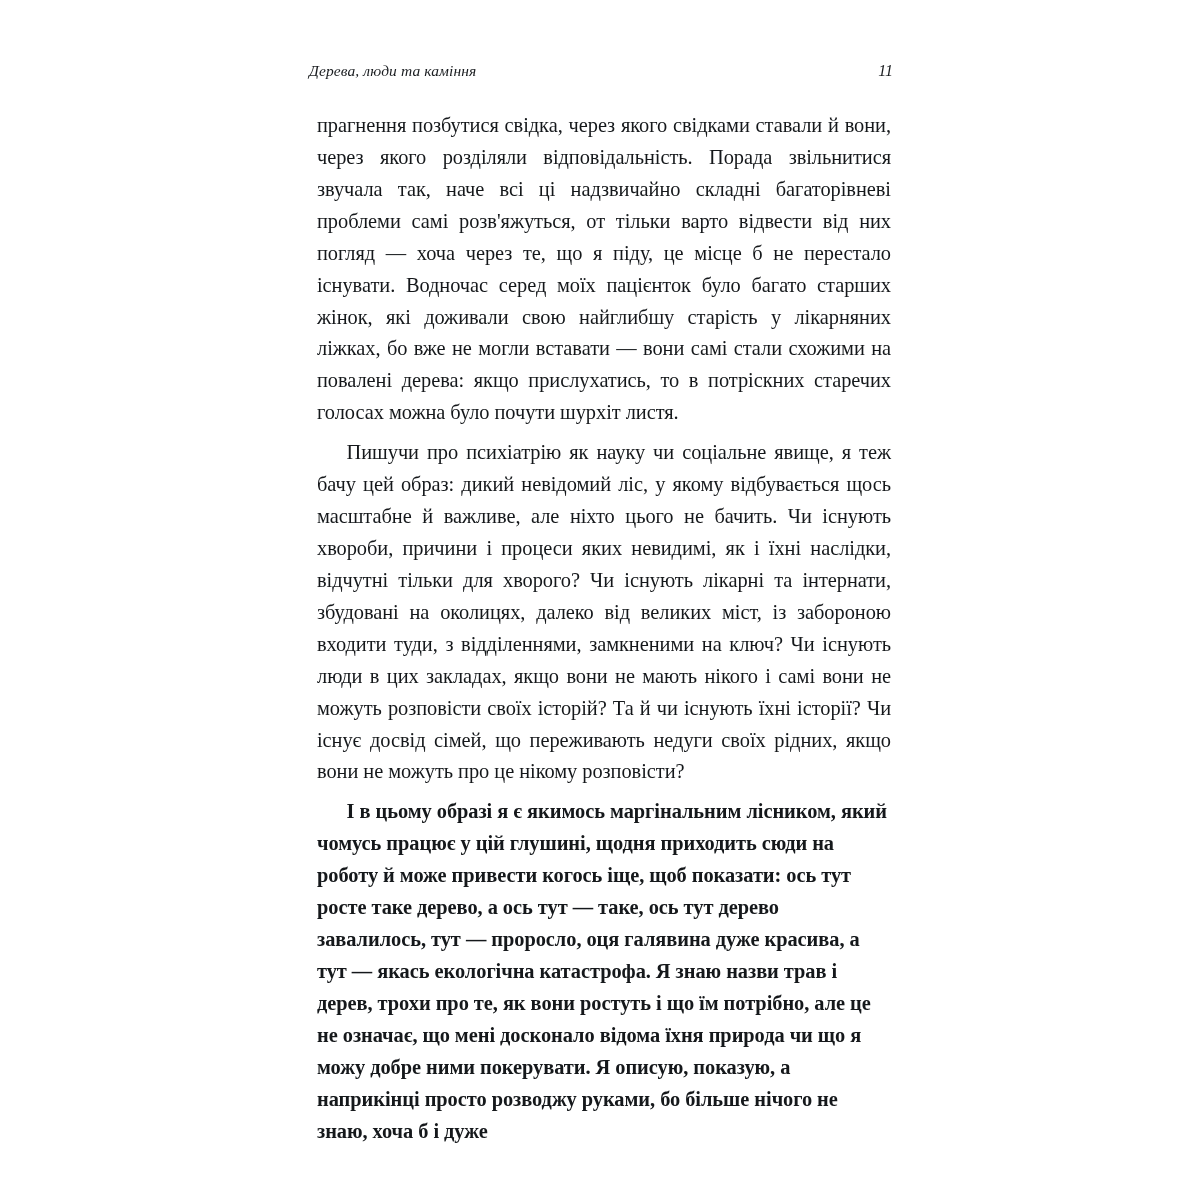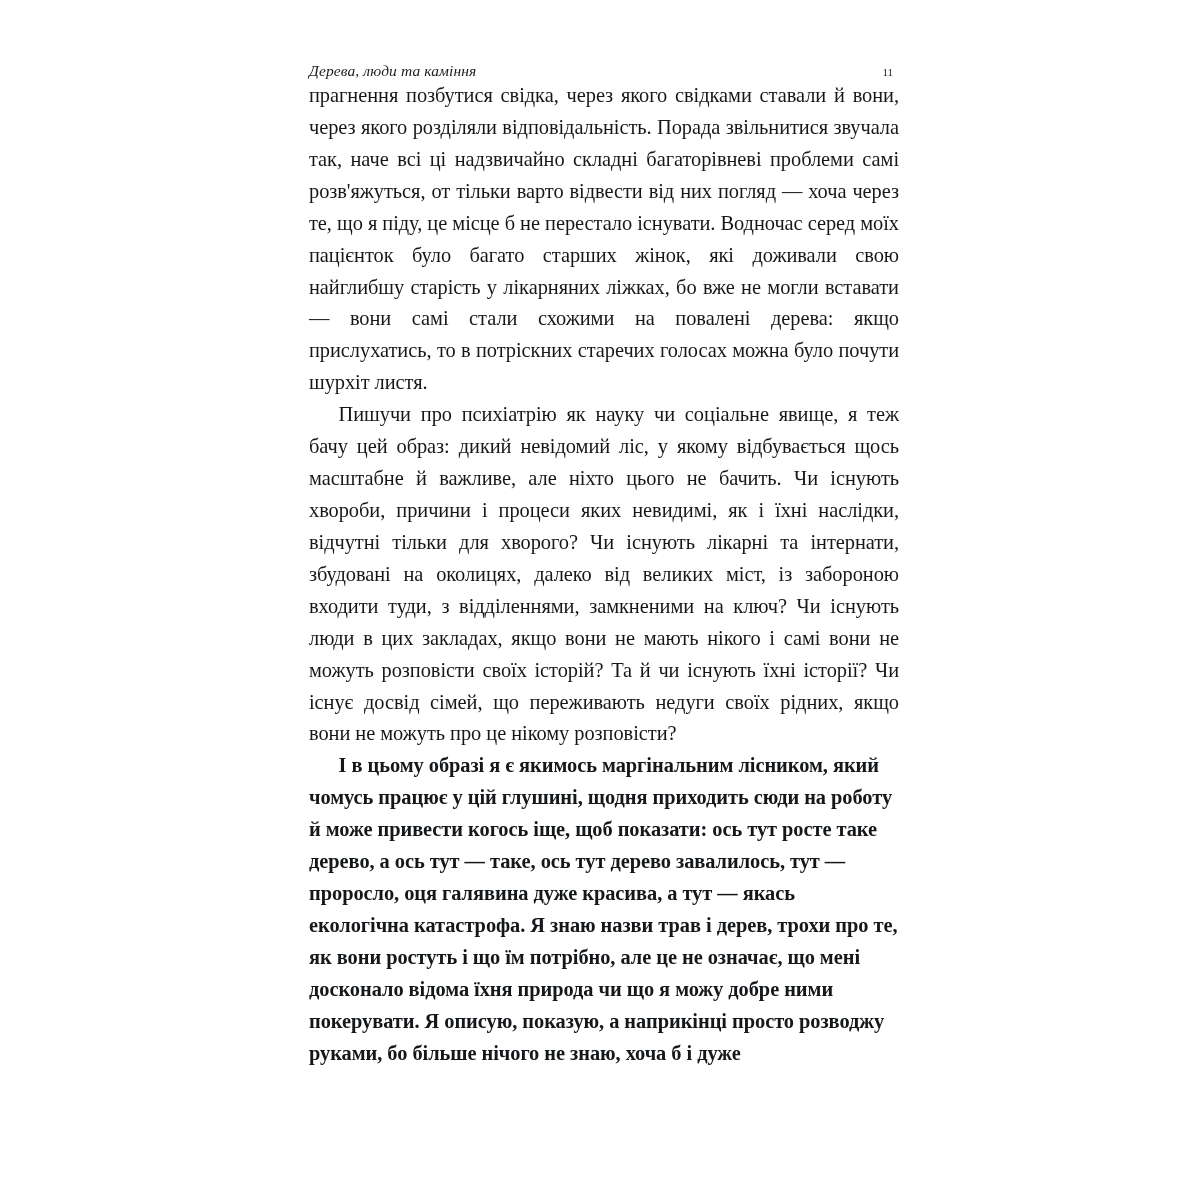--- a/index.html
+++ b/index.html
@@ -20,35 +20,37 @@
     position: absolute;
     left: 309px;
     top: 62px;
     width: 590px;
   }
   .running-head {
     display: flex;
     align-items: baseline;
     justify-content: space-between;
     width: 100%;
+    margin-bottom: 30px;
   }
   .running-head .title {
     font-style: italic;
     font-size: 15.5px;
     letter-spacing: 0.1px;
     color: #1a1d20;
     white-space: nowrap;
   }
   .running-head .folio {
-    font-size: 11px;
+    font-size: 16px;
+    font-style: italic;
     color: #1a1d20;
     padding-right: 6px;
   }
   .body-text p {
-    margin: 0;
+    margin: 8px;
     font-size: 20.4px;
     line-height: 1.565;
     text-align: justify;
     text-justify: inter-word;
     hyphens: manual;
     color: #15181b;
     letter-spacing: -0.05px;
   }
   .body-text p.indent {
     text-indent: 1.45em;

